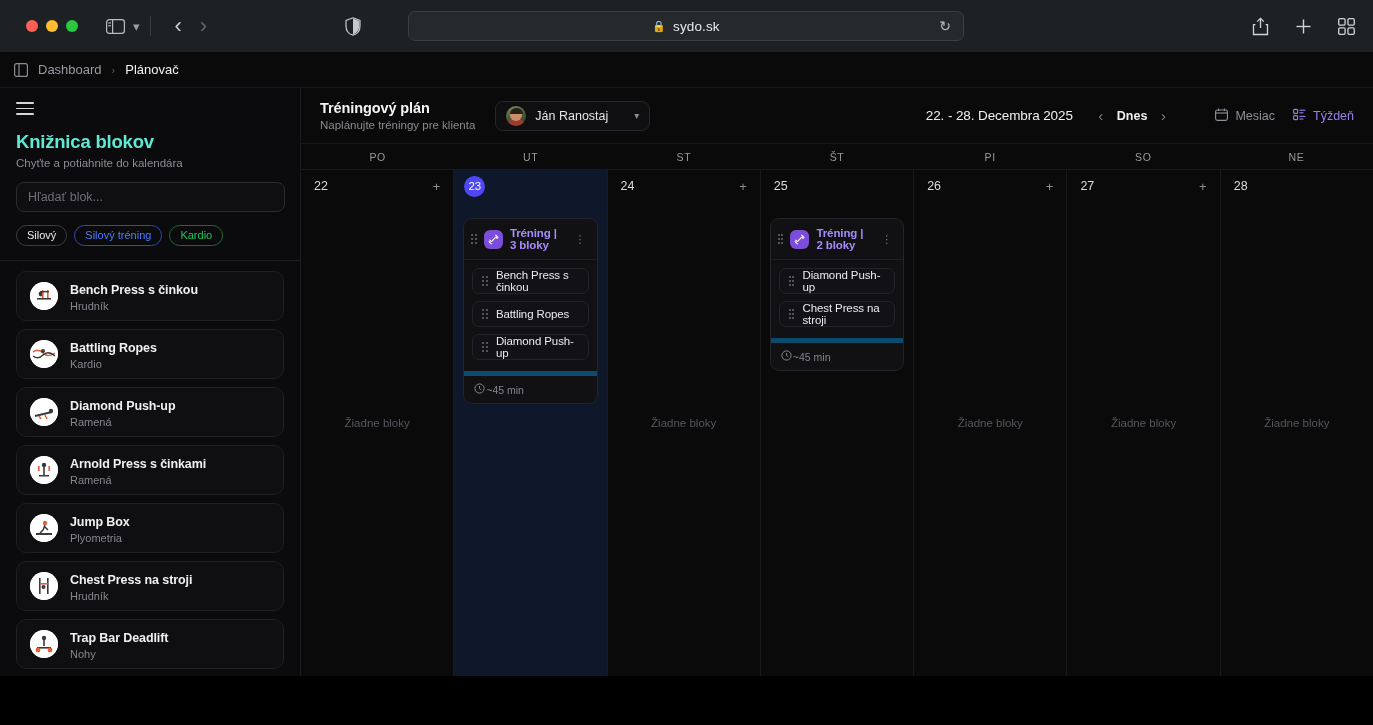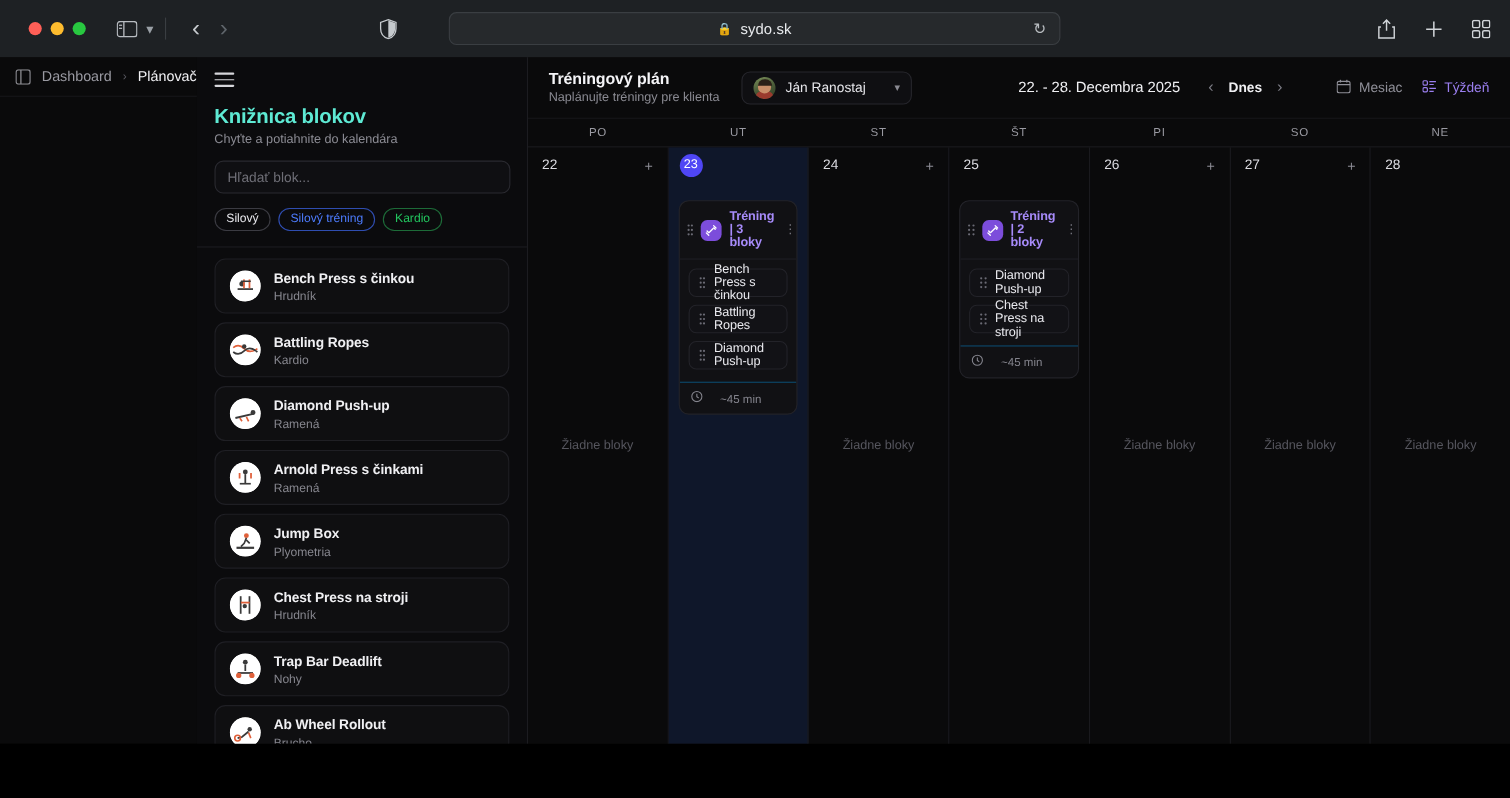--- a/index.html
+++ b/index.html
@@ -36,21 +36,21 @@
     background:#26292c; border:1px solid #3a3e42; border-radius:7px;
     display:flex; align-items:center; justify-content:center; gap:7px;
   }
   .urlbar .lock { font-size:11px; color:#b8bcc0; }
   .urlbar .url { font-size:13.5px; color:#e8eaed; letter-spacing:0.1px; }
   .urlbar .reload { position:absolute; right:12px; color:#b8bcc0; font-size:14px; }
 
   .tb-right { position:absolute; right:18px; top:0; height:52px; display:flex; align-items:center; gap:26px; }
 
   
-  .app { height: 624px; background:#0a0a0b; display:flex; flex-direction:row; }
+  .app { height: 624px; background:#0a0a0b; display:flex; flex-direction:column; }
 
   .breadcrumb {
     height:36px; display:flex; align-items:center; gap:10px; padding-left:14px;
     font-size:13px; border-bottom:1px solid #17171a;
   }
   .bc-icon { color:#8a8a90; display:flex; align-items:center; }
   .bc-link { color:#9a9aa2; }
   .bc-sep { color:#5a5a62; font-size:11px; }
   .bc-current { color:#f2f2f5; }
 
@@ -178,21 +178,21 @@
   }
   .wtitle { font-size:11.5px; font-weight:700; color:#a78bfa; letter-spacing:-0.1px; flex:1; }
   .kebab { color:#7a7a84; font-size:11px; letter-spacing:0; line-height:1; padding:0 2px; }
   .wbody { padding:8px 8px 4px 8px; }
   .brow {
     background:#121216; border:1px solid #232329; border-radius:7px;
     height:26px; display:flex; align-items:center; gap:8px; padding:0 9px; margin-bottom:7px;
   }
   .brow-name { font-size:11.5px; color:#eaeaef; letter-spacing:-0.1px; }
   .wfoot {
-    border-top:1px solid #0c4a6e; padding:7px 10px; display:flex; align-items:flex-end; gap:16px;
+    border-top:5px solid #0c4a6e; padding:7px 10px; display:flex; align-items:center; gap:1px;
   }
   .wfoot span { font-size:10.5px; color:#84848d; }
 
   .empty {
     position:absolute; top:50%; left:0; right:0; text-align:center;
     font-size:11.5px; color:#56565e; transform:translateY(-50%);
   }
   .spacer { flex:1; }
 </style>
 </head>

